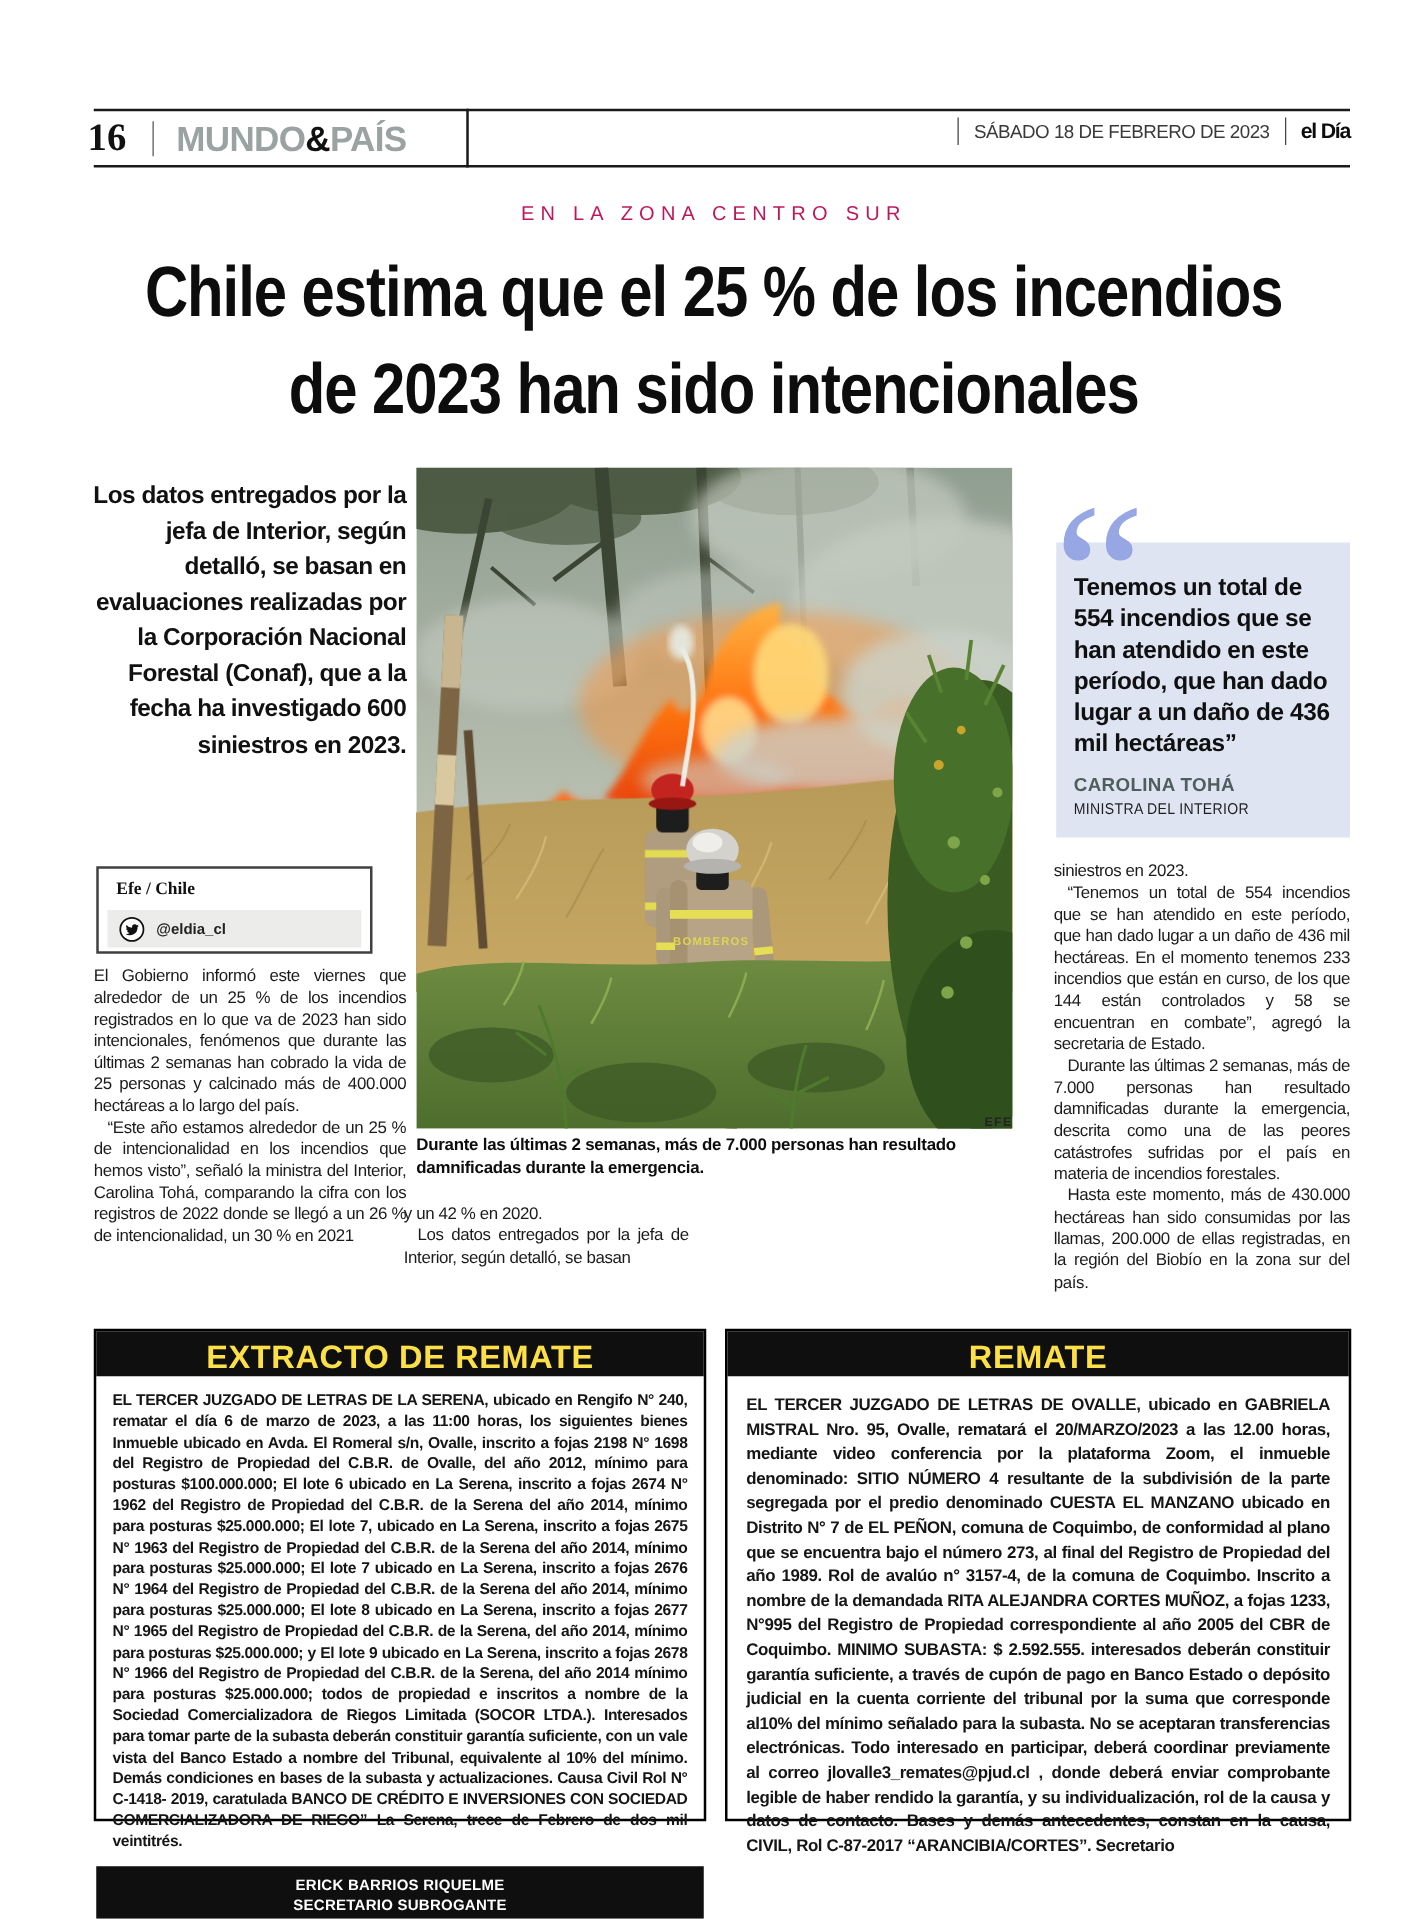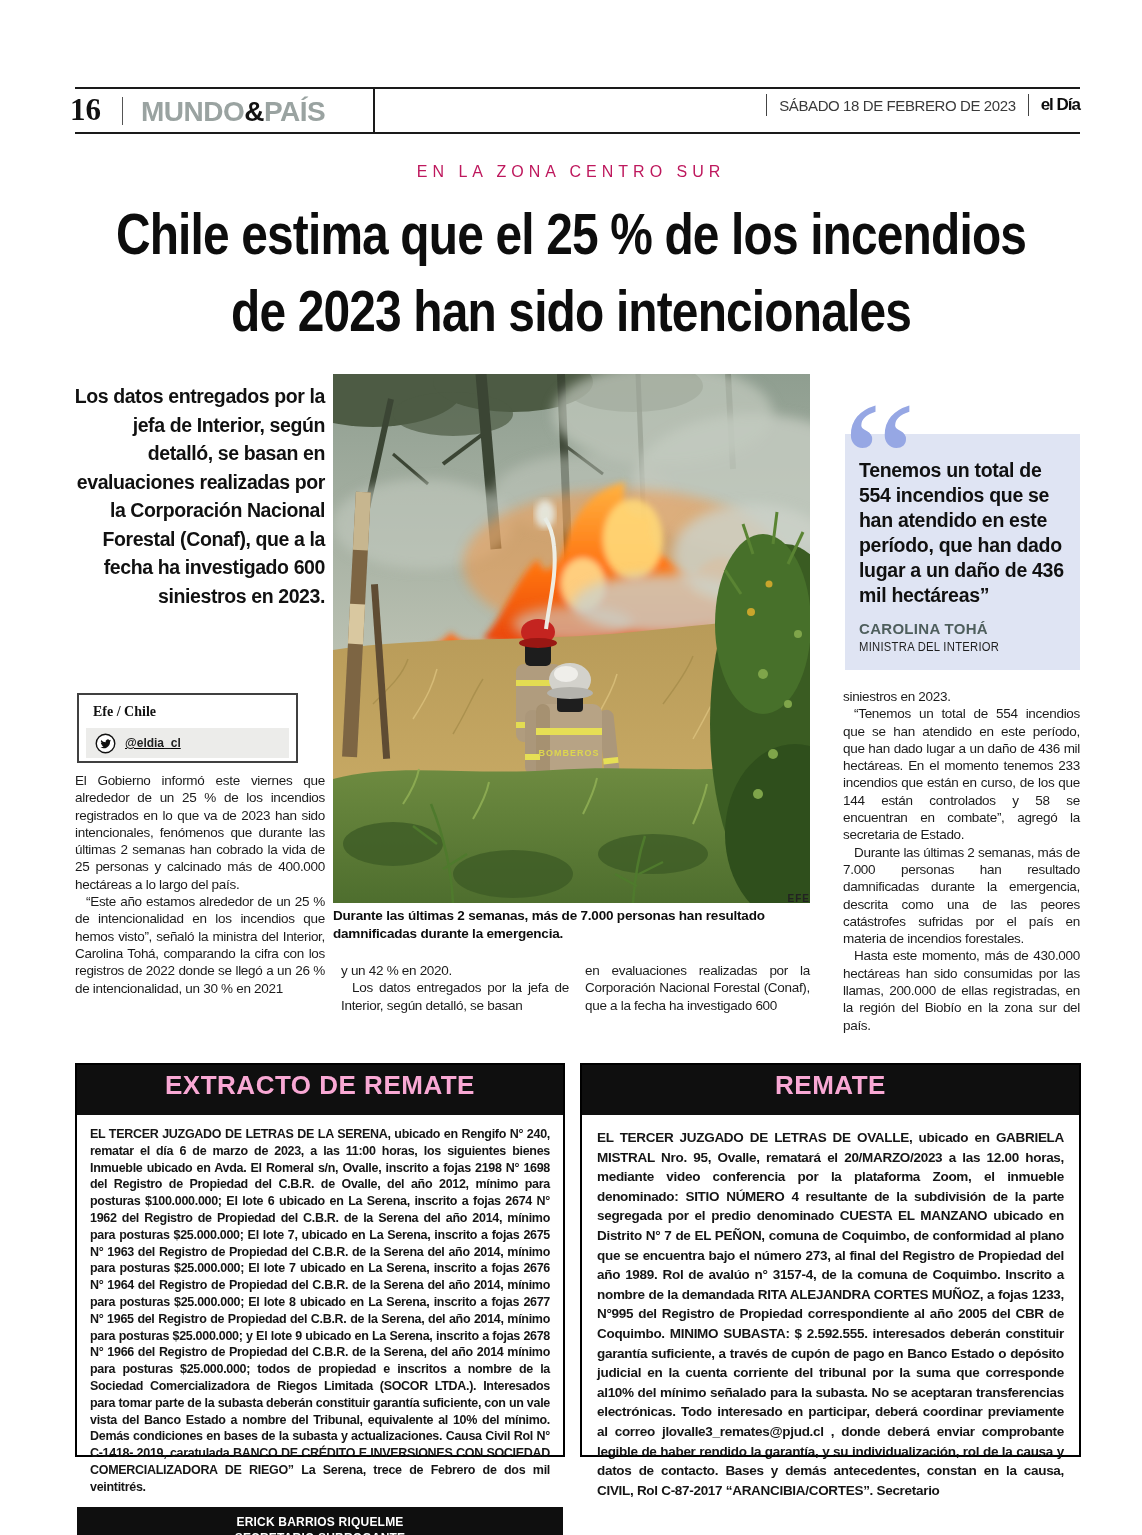--- a/index.html
+++ b/index.html
@@ -41,36 +41,36 @@
   
   #pullquote { position:absolute; left:845px; top:434px; width:235px; background:#dfe4f3; padding:24px 14px 16px 14px; }
   #pq-glyph { position:absolute; top:-56px; left:-2px; font-family:"Liberation Serif", serif; font-size:165px; line-height:1; color:#96a7e4; pointer-events:none; }
   #pq-text { font-size:19.5px; font-weight:bold; line-height:25px; letter-spacing:-0.3px; color:#101010; }
   #pq-author { margin-top:12px; font-size:15px; font-weight:bold; color:#4e5e5c; letter-spacing:0.3px; }
   #pq-role { margin-top:3px; font-size:12.5px; color:#1e1e1e; letter-spacing:0.3px; transform:scaleX(0.9); transform-origin:0 0; }
 
   
   #byline-box { position:absolute; left:77px; top:693px; width:221px; height:70px; border:2px solid #404040; background:#fff; }
   #byline-credit { padding:9px 14px 6px 14px; font-family:"Liberation Serif", serif; font-weight:bold; font-size:14px; color:#111; }
-  #byline-strip { margin:2px 7px 0 7px; background:#ececea; height:30px; display:flex; align-items:center; padding:0 9px; gap:9px;text-decoration:underline; }
+  #byline-strip { margin:2px 7px 0 7px; background:#ececea; height:30px; display:flex; align-items:center; padding:0 9px; gap:9px; }
   #byline-handle { font-size:12px; font-weight:bold; color:#222; }
 
   
   .bodycol { position:absolute; font-size:13.5px; line-height:17.3px; letter-spacing:-0.3px; color:#1b1b1b; text-align:justify; }
   .bodycol p + p { text-indent:11px; }
   #col1 { left:75px;  top:772px; width:250px; }
-  #col2 { left:341px; top:962px; width:228px; }
+  #col2 { left:323px; top:962px; width:228px; }
   #col3 { left:585px; top:962px; width:225px; }
   #col4 { left:843px; top:688px; width:237px; }
 
   
   .notice { position:absolute; top:1063px; border:2.5px solid #000; background:#fff; display:flex; flex-direction:column; }
   #notice-left  { left:75px;  width:490px; height:394px; }
   #notice-right { left:580px; width:501px; height:394px; }
-  .notice-band { background:#0f0f0f; color:#f9a8d4; text-align:center; font-weight:bold; font-size:26px; letter-spacing:0.5px; padding:5px 0 14px 0; }
+  .notice-band { background:#0f0f0f; color:#fde047; text-align:center; font-weight:bold; font-size:26px; letter-spacing:0.5px; padding:5px 0 0 0; }
   .notice-body { flex:1; text-align:justify; color:#151515; font-weight:600; }
   #notice-left  .notice-body { padding:11px 13px; font-size:12.5px; line-height:16.8px; letter-spacing:-0.3px; }
   #notice-right .notice-body { padding:13px 15px; font-size:13.5px; line-height:19.6px; letter-spacing:-0.3px; }
   .notice-foot { background:#0f0f0f; color:#fff; text-align:center; padding:7px 0 8px 0; font-weight:bold; font-size:12px; line-height:16px; letter-spacing:0.2px; }
 </style>
 </head>
 <body>
 
 <div id="page">
 
@@ -293,23 +293,20 @@
   </div>
 
   <div class="bodycol" id="col1">
     <p>El Gobierno informó este viernes que alrededor de un 25 % de los incendios registrados en lo que va de 2023 han sido intencionales, fenómenos que durante las últimas 2 semanas han cobrado la vida de 25 personas y calcinado más de 400.000 hectáreas a lo largo del país.</p>
     <p>“Este año estamos alrededor de un 25 % de intencionalidad en los incendios que hemos visto”, señaló la ministra del Interior, Carolina Tohá, comparando la cifra con los registros de 2022 donde se llegó a un 26 % de intencionalidad, un 30 % en 2021</p>
   </div>
   <div class="bodycol" id="col2">
     <p>y un 42 % en 2020.</p>
     <p>Los datos entregados por la jefa de Interior, según detalló, se basan</p>
   </div>
-  <div class="bodycol" id="col3">
-    <p>en evaluaciones realizadas por la Corporación Nacional Forestal (Conaf), que a la fecha ha investigado 600</p>
-  </div>
   <div class="bodycol" id="col4">
     <p>siniestros en 2023.</p>
     <p>“Tenemos un total de 554 incendios que se han atendido en este período, que han dado lugar a un daño de 436 mil hectáreas. En el momento tenemos 233 incendios que están en curso, de los que 144 están controlados y 58 se encuentran en combate”, agregó la secretaria de Estado.</p>
     <p>Durante las últimas 2 semanas, más de 7.000 personas han resultado damnificadas durante la emergencia, descrita como una de las peores catástrofes sufridas por el país en materia de incendios forestales.</p>
     <p>Hasta este momento, más de 430.000 hectáreas han sido consumidas por las llamas, 200.000 de ellas registradas, en la región del Biobío en la zona sur del país.</p>
   </div>
 
   <div class="notice" id="notice-left">
     <div class="notice-band">EXTRACTO DE REMATE</div>
     <div class="notice-body">EL TERCER JUZGADO DE LETRAS DE LA SERENA, ubicado en Rengifo N° 240, rematar el día 6 de marzo de 2023, a las 11:00 horas, los siguientes bienes Inmueble ubicado en Avda. El Romeral s/n, Ovalle, inscrito a fojas 2198 N° 1698 del Registro de Propiedad del C.B.R. de Ovalle, del año 2012, mínimo para posturas $100.000.000; El lote 6 ubicado en La Serena, inscrito a fojas 2674 N° 1962 del Registro de Propiedad del C.B.R. de la Serena del año 2014, mínimo para posturas $25.000.000; El lote 7, ubicado en La Serena, inscrito a fojas 2675 N° 1963 del Registro de Propiedad del C.B.R. de la Serena del año 2014, mínimo para posturas $25.000.000; El lote 7 ubicado en La Serena, inscrito a fojas 2676 N° 1964 del Registro de Propiedad del C.B.R. de la Serena del año 2014, mínimo para posturas $25.000.000; El lote 8 ubicado en La Serena, inscrito a fojas 2677 N° 1965 del Registro de Propiedad del C.B.R. de la Serena, del año 2014, mínimo para posturas $25.000.000; y El lote 9 ubicado en La Serena, inscrito a fojas 2678 N° 1966 del Registro de Propiedad del C.B.R. de la Serena, del año 2014 mínimo para posturas $25.000.000; todos de propiedad e inscritos a nombre de la Sociedad Comercializadora de Riegos Limitada (SOCOR LTDA.). Interesados para tomar parte de la subasta deberán constituir garantía suficiente, con un vale vista del Banco Estado a nombre del Tribunal, equivalente al 10% del mínimo. Demás condiciones en bases de la subasta y actualizaciones. Causa Civil Rol N° C-1418- 2019, caratulada BANCO DE CRÉDITO E INVERSIONES CON SOCIEDAD COMERCIALIZADORA DE RIEGO” La Serena, trece de Febrero de dos mil veintitrés.</div>

